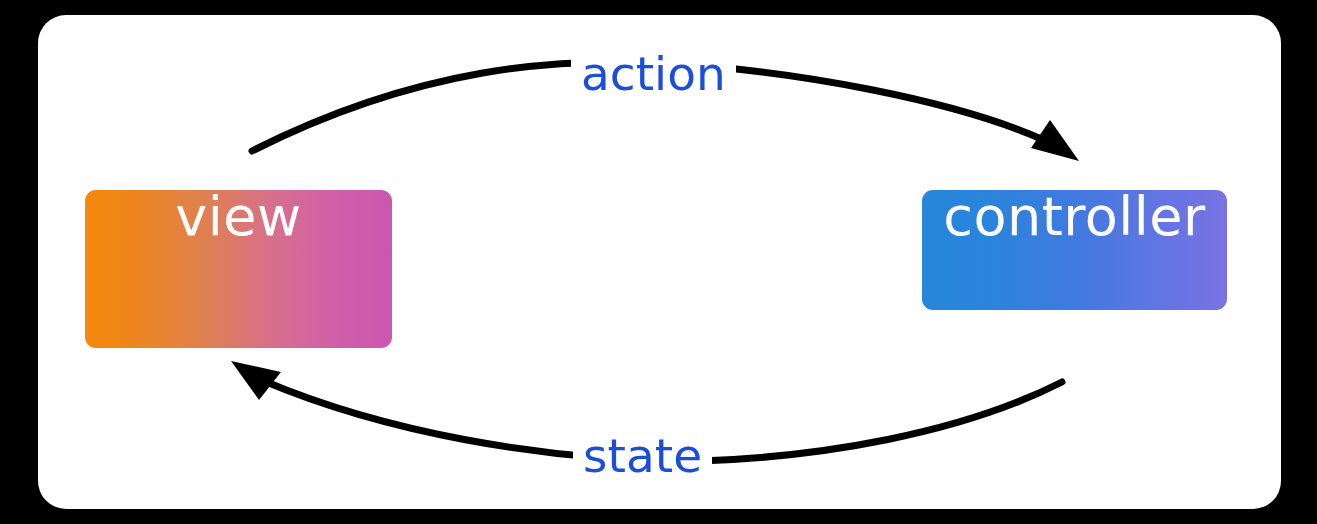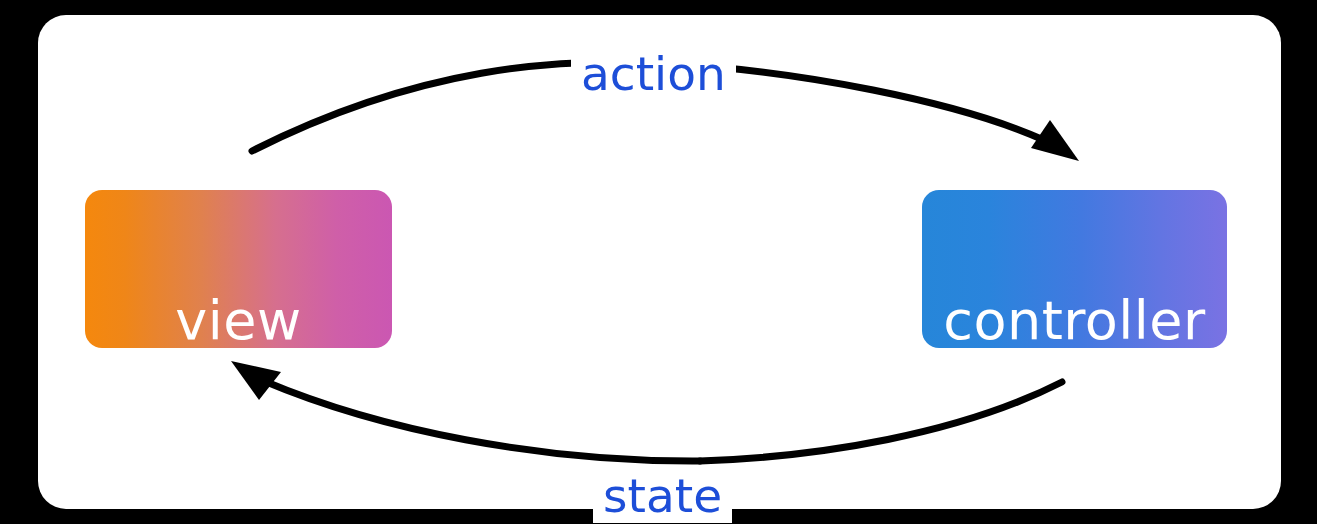--- a/index.html
+++ b/index.html
@@ -49,23 +49,23 @@
     stroke-linecap: round;
   }
   .flow-head {
     fill: #000000;
     stroke: none;
   }
 
   
   .node-box {
     position: absolute;
-    border-radius: 17px;
+    border-radius: 11px;
     display: flex;
-    align-items: flex-end;
+    align-items: flex-start;
     justify-content: center;
   }
   .node-label {
     color: #ffffff;
     font-size: 54px;
     line-height: 1;
     font-weight: 400;
     letter-spacing: 0.5px;
     user-select: none;
   }
@@ -75,43 +75,42 @@
     top: 190px;
     width: 307px;
     height: 158px;
     background: linear-gradient(90deg, #f5880d 0%, #ef8618 13%, #e0814e 38%, #d66f8e 62%, #cf5fa8 82%, #cb57b2 100%);
   }
 
   #node-controller {
     left: 922px;
     top: 190px;
     width: 305px;
-    height: 158px;
+    height: 120px;
     background: linear-gradient(90deg, #2686d9 0%, #2a84dc 22%, #4279e0 52%, #6275e2 78%, #7a72e3 100%);
   }
 
   
   .edge-label {
     position: absolute;
     background: #ffffff;
     color: #1d4ed8;
     font-size: 47px;
     line-height: 1;
     padding: 4px 10px;
     white-space: nowrap;
     user-select: none;
   }
   #edge-label-action {
     left: 571px;
     top: 46px;
   }
   #edge-label-state {
-    left: 593px;
+    left: 573px;
     top: 428px;
-    margin-top: 40px;
   }
 </style>
 </head>
 <body>
 
 <div id="diagram-root">
 
   <div id="canvas-card"></div>
 
   <svg id="arrow-layer" viewBox="0 0 1317 524" width="1317" height="524">

